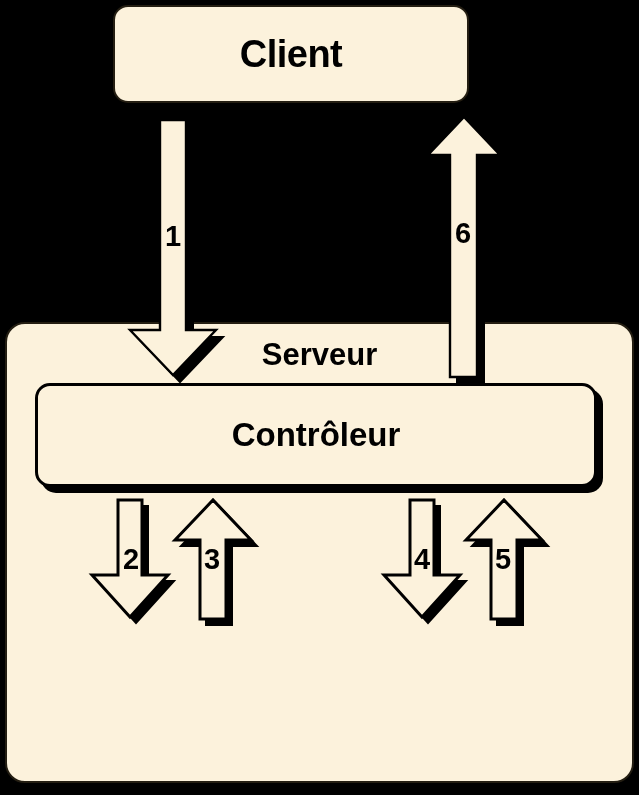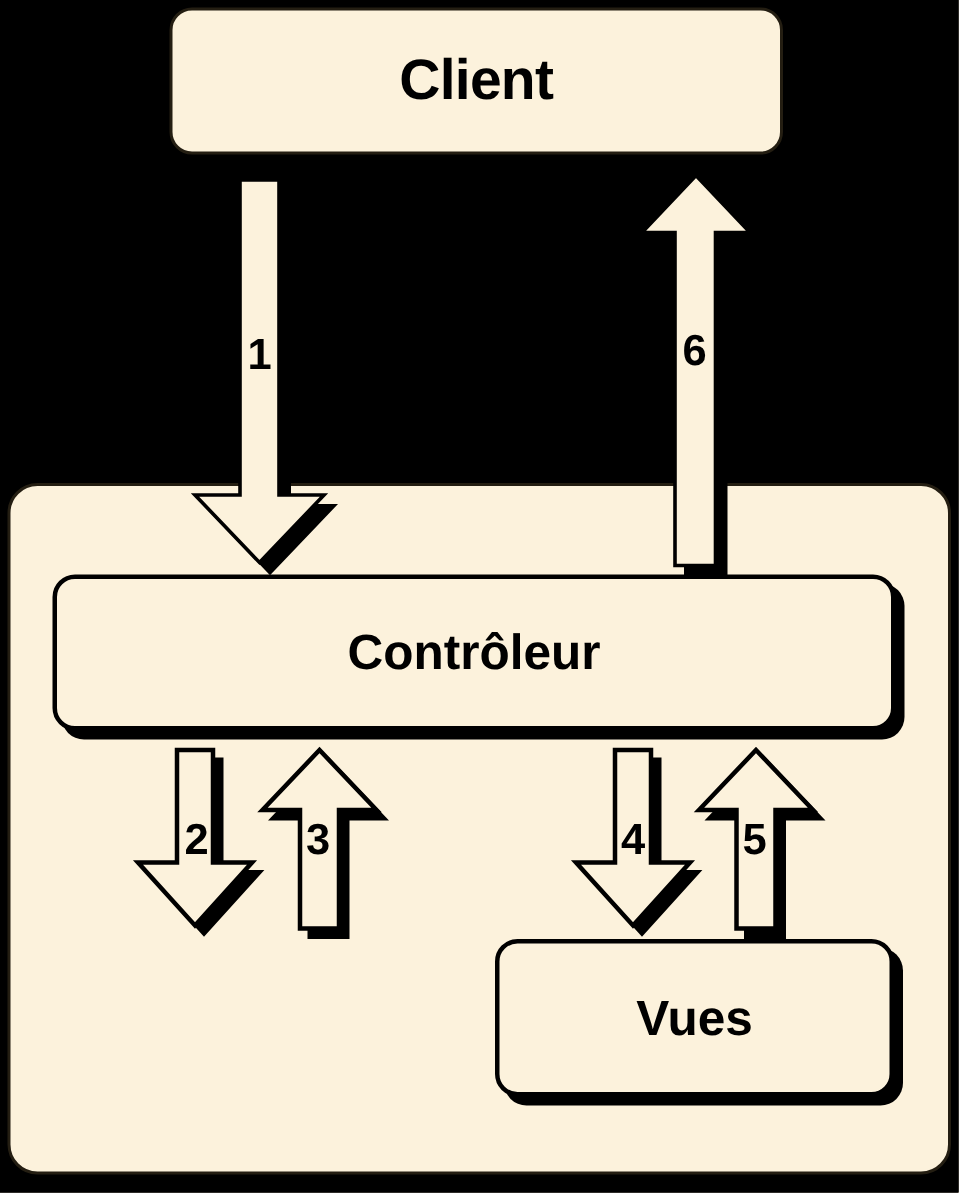--- a/index.html
+++ b/index.html
@@ -26,21 +26,21 @@
   }
   .plain {
     border: 2px solid #241e12;
   }
   .bordered {
     border: 3.5px solid #000;
     border-radius: 15px;
     box-shadow: 6px 6px 0 #000;
   }
   .client-box {
-    left: 113px; top: 5px; width: 409px; height: 98px;
+    left: 113px; top: 5px; width: 356px; height: 98px;
     border-radius: 15px;
     font-size: 38px; font-weight: 600; letter-spacing: -0.5px;
   }
   .serveur-panel {
     left: 5px; top: 322px; width: 629px; height: 461px;
     border-radius: 20px;
   }
   .serveur-label {
     position: absolute;
     left: 5px; top: 337px; width: 629px;
@@ -75,33 +75,31 @@
     font-weight: 700;
     text-anchor: middle;
   }
 </style>
 </head>
 <body>
 
 <div class="stage">
 
   <div class="box plain serveur-panel"></div>
+  <div class="serveur-label">Serveur</div>
 
   <div class="box plain client-box">
     <span>Client</span>
   </div>
 
   <div class="box bordered controleur-box">
     <span>Contrôleur</span>
   </div>
 
 
-  <div class="box bordered vues-box">
-    <span>Vues</span>
-  </div>
 
   <svg class="arrow-layer" viewBox="0 0 639 795" width="639" height="795" xmlns="http://www.w3.org/2000/svg">
 
     <g>
       <polygon class="arrow-shadow" transform="translate(7,7)" points="160,120 186,120 186,330 216,330 173,375 130,330 160,330"></polygon>
       <polygon class="arrow-body-big" points="160,120 186,120 186,330 216,330 173,375 130,330 160,330"></polygon>
       <text class="arrow-num" x="173" y="246">1</text>
     </g>
 
     <g>

